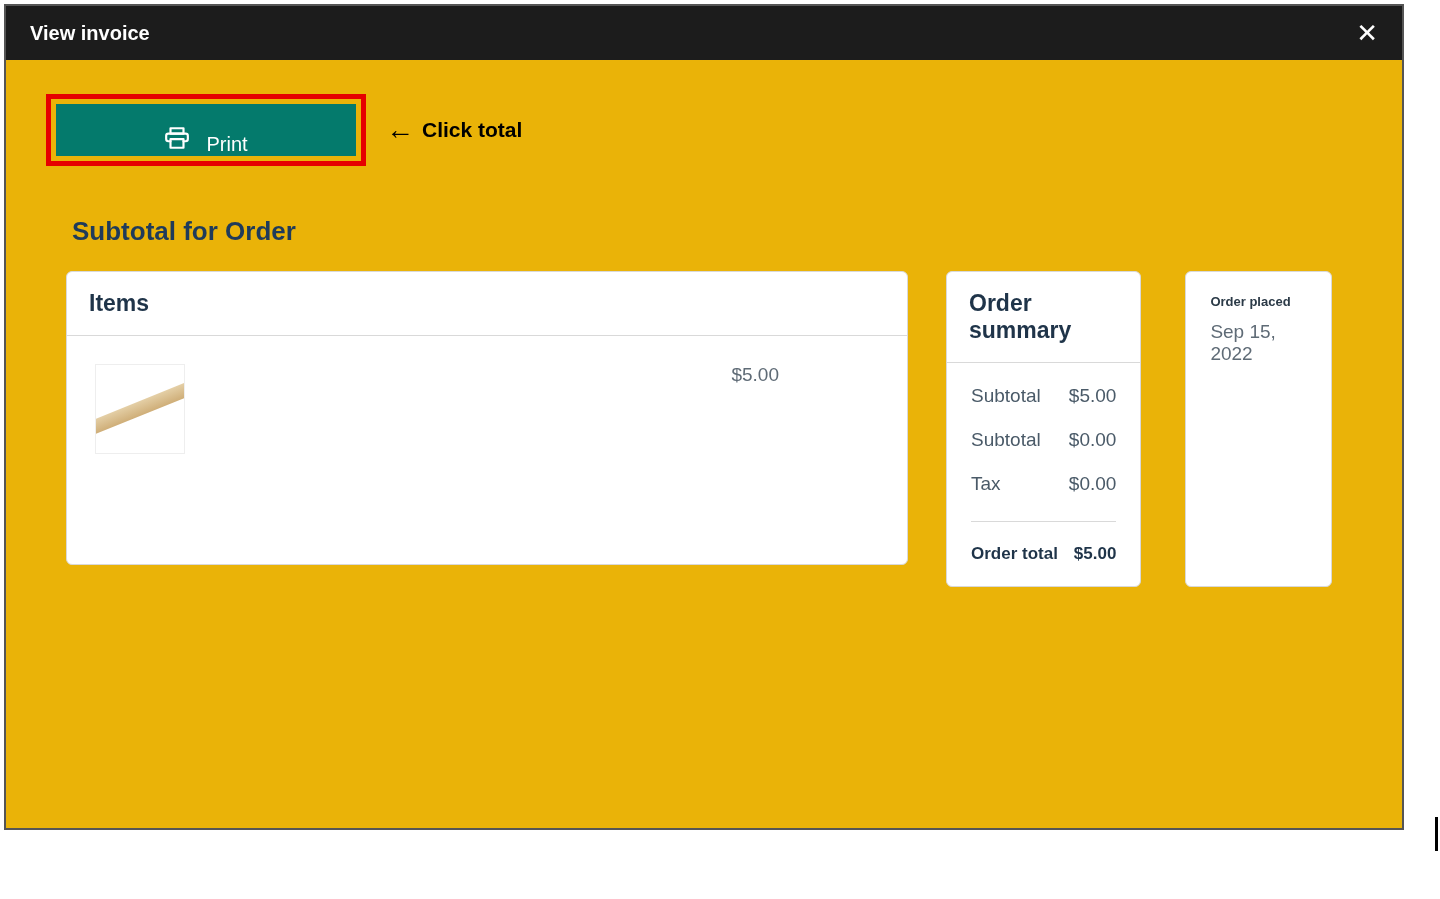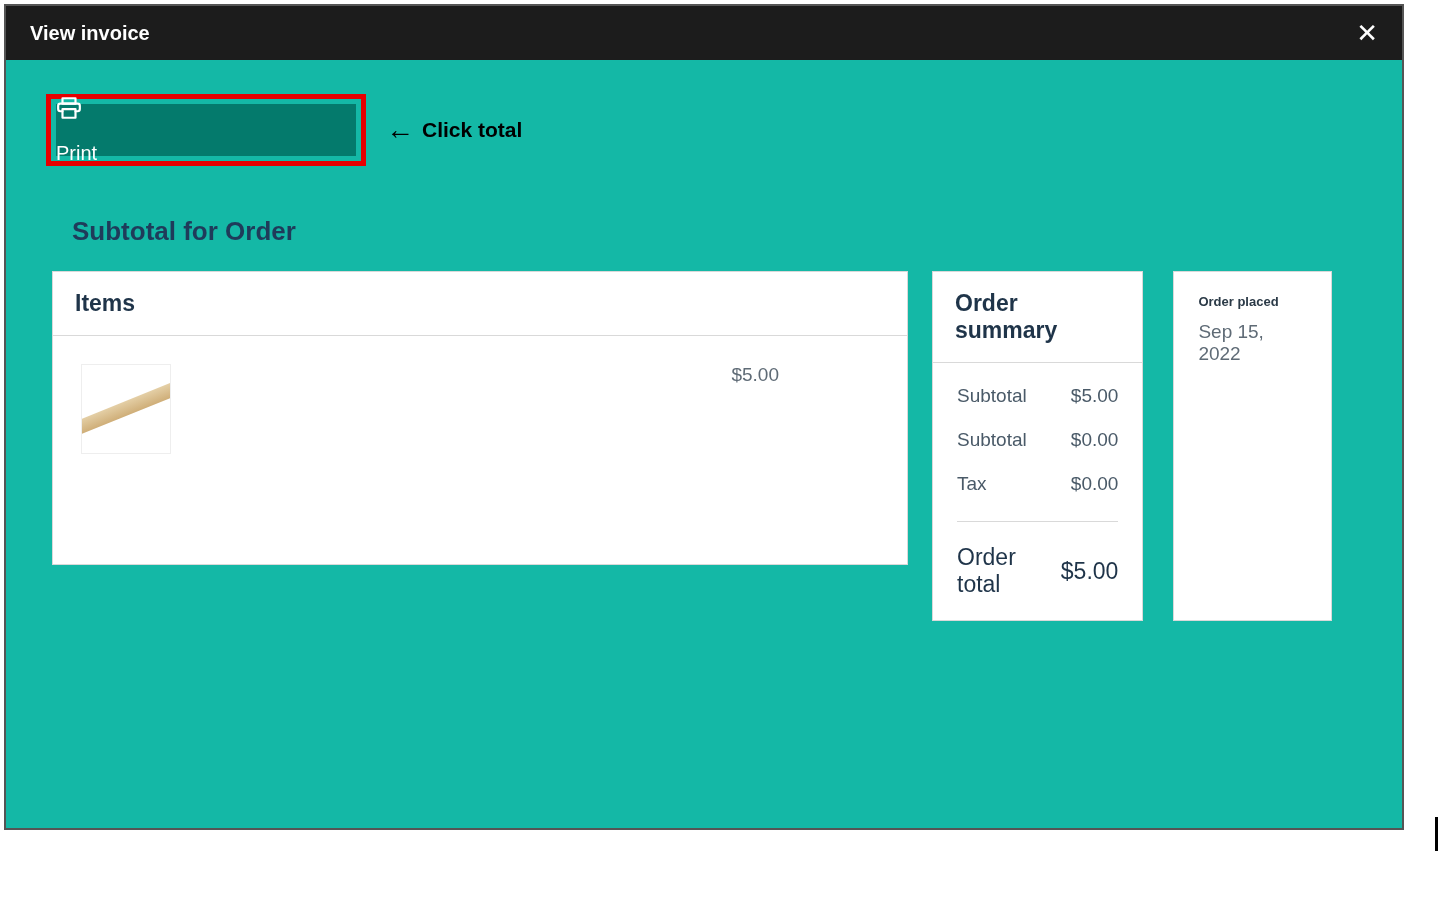--- a/index.html
+++ b/index.html
@@ -10,21 +10,21 @@
     height: 899px;
     position: relative;
     padding: 4px;
   }
   .modal-frame {
     width: 1400px;
     height: 826px;
     border: 2px solid #555;
     position: relative;
     overflow: hidden;
-    background: #14b8a6;
+    background: #eab308;
   }
   .modal-header {
     background: #1c1c1c;
     color: #fff;
     display: flex;
     align-items: center;
     justify-content: space-between;
     padding: 14px 24px;
     font-size: 20px;
     font-weight: 600;
@@ -62,25 +62,24 @@
   }
   .print-btn {
     background: #047a6c;
     color: #fff;
     border: none;
     width: 300px;
     height: 52px;
     font-size: 20px;
     font-weight: 500;
     display: flex;
-    align-items: flex-start;
+    align-items: flex-end;
     justify-content: center;
     gap: 16px;
     cursor: pointer;
-    flex-direction: column;
   }
   .annotation {
     display: flex;
     align-items: center;
     gap: 8px;
     font-weight: 700;
     font-size: 21px;
     color: #000;
   }
   .annotation .arrow { font-size: 28px; line-height: 1; }
@@ -96,22 +95,23 @@
   .columns {
     display: flex;
     gap: 24px;
     padding: 0 6px;
   }
   .col-left { flex: 1; }
   .col-right { width: 400px; display: flex; flex-direction: row; gap: 30px; }
 
   .card {
     border: 1px solid #d9d9d9;
-    border-radius: 0;
+    border-radius: 6px;
     background: #fff;
+    margin-left: 14px;
   }
   .card-header {
     padding: 18px 22px;
     border-bottom: 1px solid #d9d9d9;
     font-size: 23px;
     font-weight: 700;
     color: #1f3449;
   }
   .items-body {
     padding: 28px 28px 110px 28px;
@@ -156,24 +156,23 @@
     font-size: 19px;
     color: #4a5a68;
   }
   .summary-divider {
     border-top: 1px solid #d9d9d9;
     margin-top: 4px;
   }
   .summary-total {
     display: flex;
     justify-content: space-between;
-    font-size: 23px;
-    font-weight: 400;
+    font-size: 17px;
+    font-weight: 700;
     color: #1f3449;
-    align-items: center;
   }
 
   .details-body {
     padding: 22px 24px 6px 24px;
     display: flex;
     flex-direction: column;
     gap: 12px;
   }
   .details-label {
     font-weight: 700;

